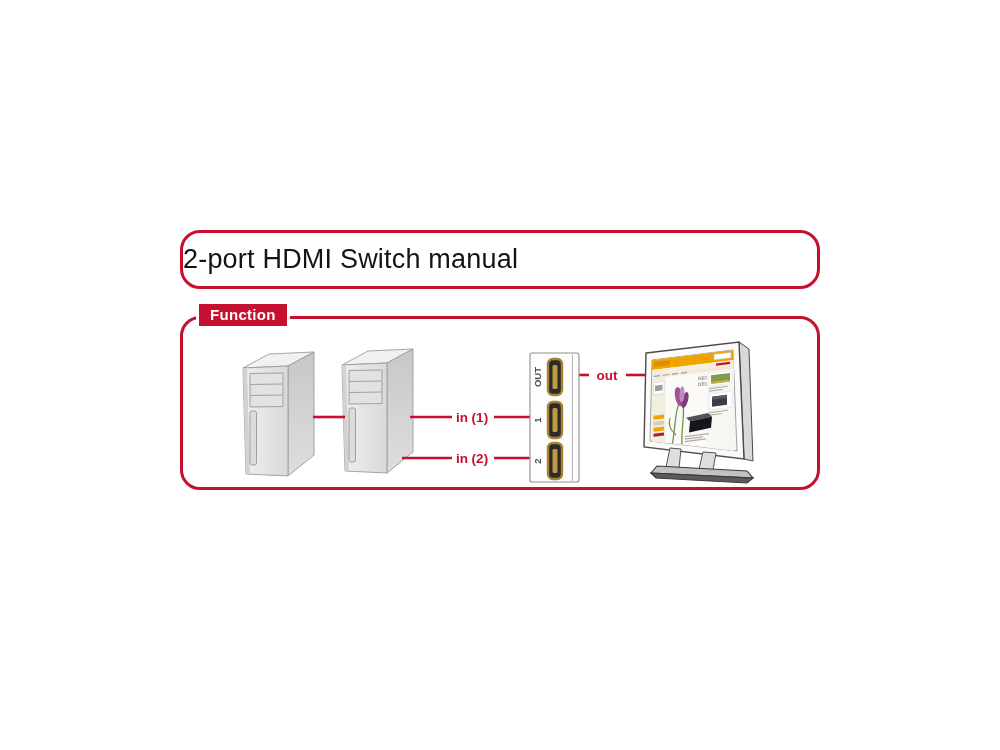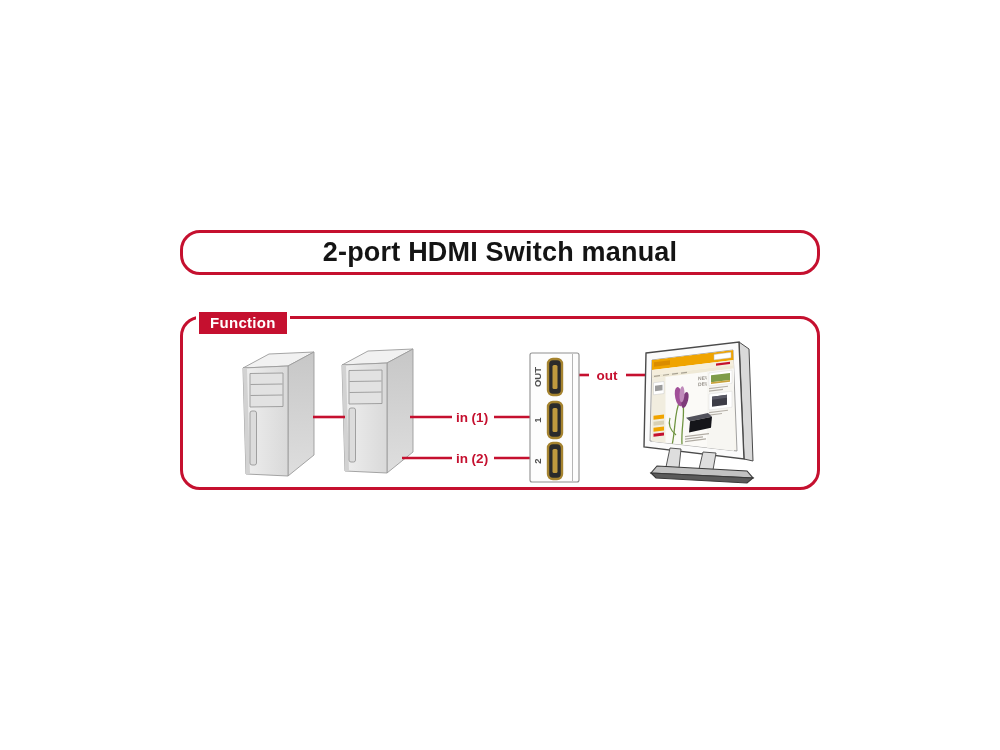--- a/index.html
+++ b/index.html
@@ -7,45 +7,44 @@
     position: relative;
     width: 1000px;
     height: 750px;
     background: #ffffff;
     font-family: "Liberation Sans", sans-serif;
     overflow: hidden;
   }
   .title-box {
     position: absolute;
     left: 180px; top: 230px;
-    width: 640px; height: 45px;
+    width: 640px; height: 59px;
     box-sizing: border-box;
     border: 3px solid #C5102F;
     border-radius: 20px;
-    display: flex; align-items: center; justify-content: center;
+    display: flex; align-items: center; justify-content: flex-start;
     background: #ffffff;
-    font-weight: bold;
   }
   .title-text {
     font-size: 27px;
     color: #141414;
     letter-spacing: 0.2px;
   }
   .function-box {
     position: absolute;
     left: 180px; top: 316px;
     width: 640px; height: 174px;
     box-sizing: border-box;
     border: 3px solid #C5102F;
     border-radius: 20px;
     background: #ffffff;
   }
   .function-badge {
     position: absolute;
-    left: 199px; top: 312px;
+    left: 199px; top: 304px;
     background: #C5102F;
     color: #ffffff;
     font-size: 15px;
     font-weight: bold;
     padding: 2px 11px 3px 11px;
     box-shadow: 0 0 0 3px #ffffff;
     z-index: 2;
     letter-spacing: 0.3px;
   }
   svg.diagram {

